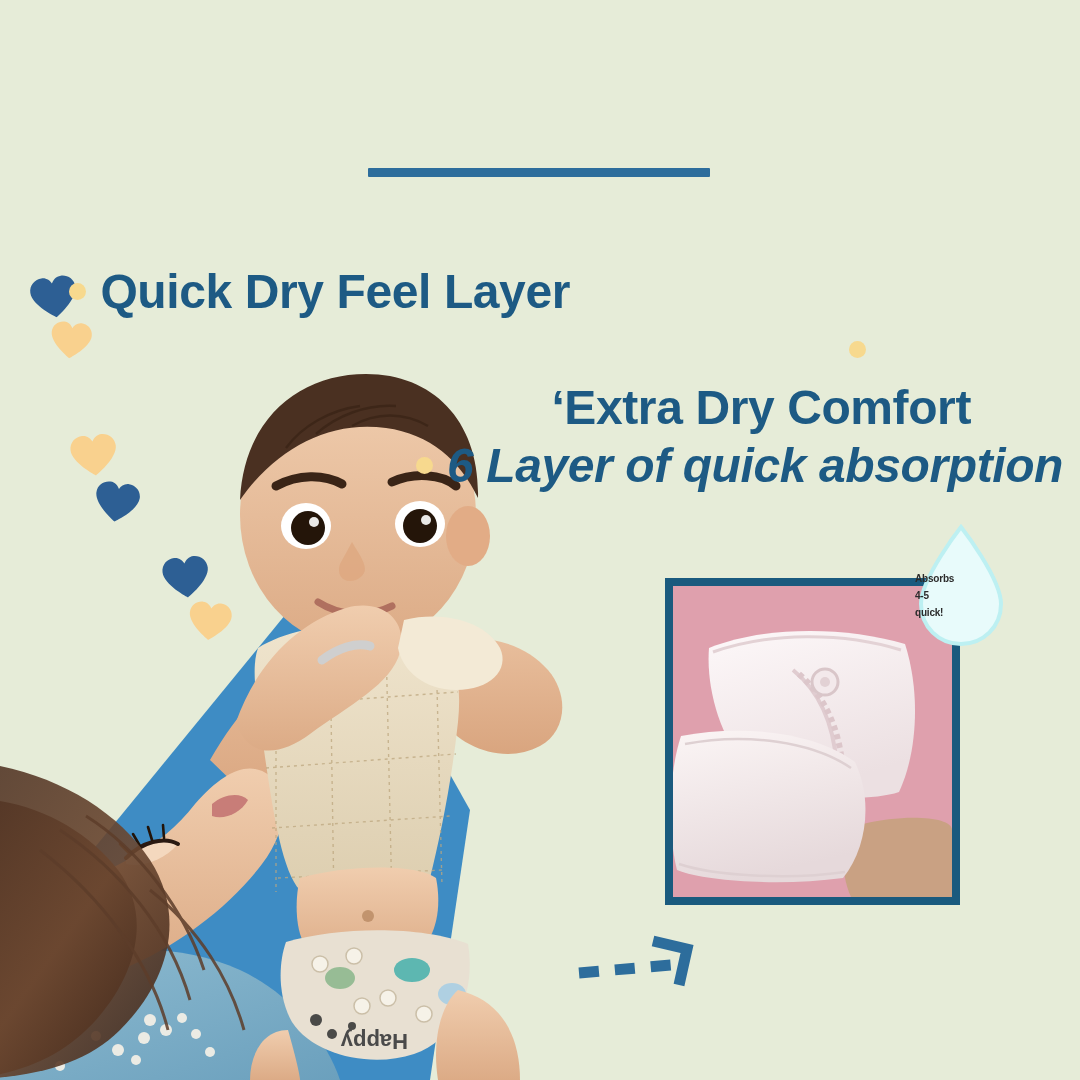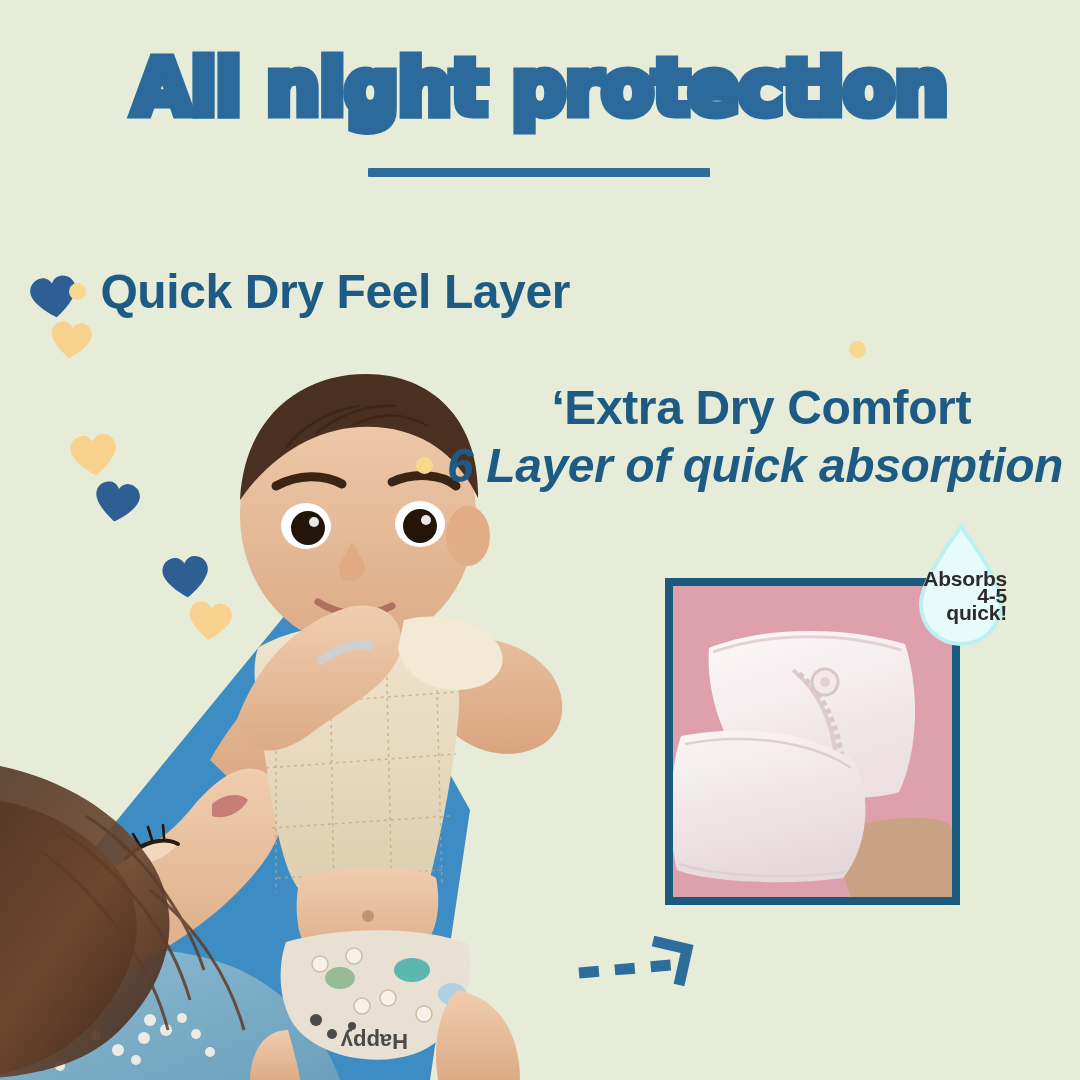--- a/index.html
+++ b/index.html
@@ -115,43 +115,42 @@
   .droplet{
     position:absolute;
     left:915px;top:524px;
     width:92px;height:124px;
     z-index:35;
   }
   .droplet svg{position:absolute;inset:0;}
   .droplet-text{
     position:absolute;
     left:0;top:46px;width:92px;
-    text-align:right;
+    text-align:left;
     font-family:"Liberation Sans", sans-serif;
     font-weight:bold;
-    font-size:21px;
+    font-size:10px;
     line-height:17px;
     color:#2b2b2b;
     letter-spacing:-0.2px;
   }
 
   
   .arrow{
     position:absolute;
     left:575px;top:925px;
     width:130px;height:70px;
     z-index:30;
   }
 </style>
 </head>
 <body>
 
 <div id="poster">
 
-  <div class="title">All night protection</div>
   <div class="title-rule"></div>
 
   <div id="hearts-layer">
       <div class="heart" style="left: 28px; top: 272px; transform: rotate(-8deg);">
         <svg width="52" height="52" viewBox="0 0 32 32">
           <path d="M16 28 C16 28 2 19 2 11 C2 6 6 3 10 3 C13 3 15 5 16 7 C17 5 19 3 22 3 C26 3 30 6 30 11 C30 19 16 28 16 28 Z" fill="#2d5f94"></path>
         </svg>
       </div>
       <div class="heart" style="left: 48px; top: 318px; transform: rotate(6deg);">
         <svg width="46" height="46" viewBox="0 0 32 32">

